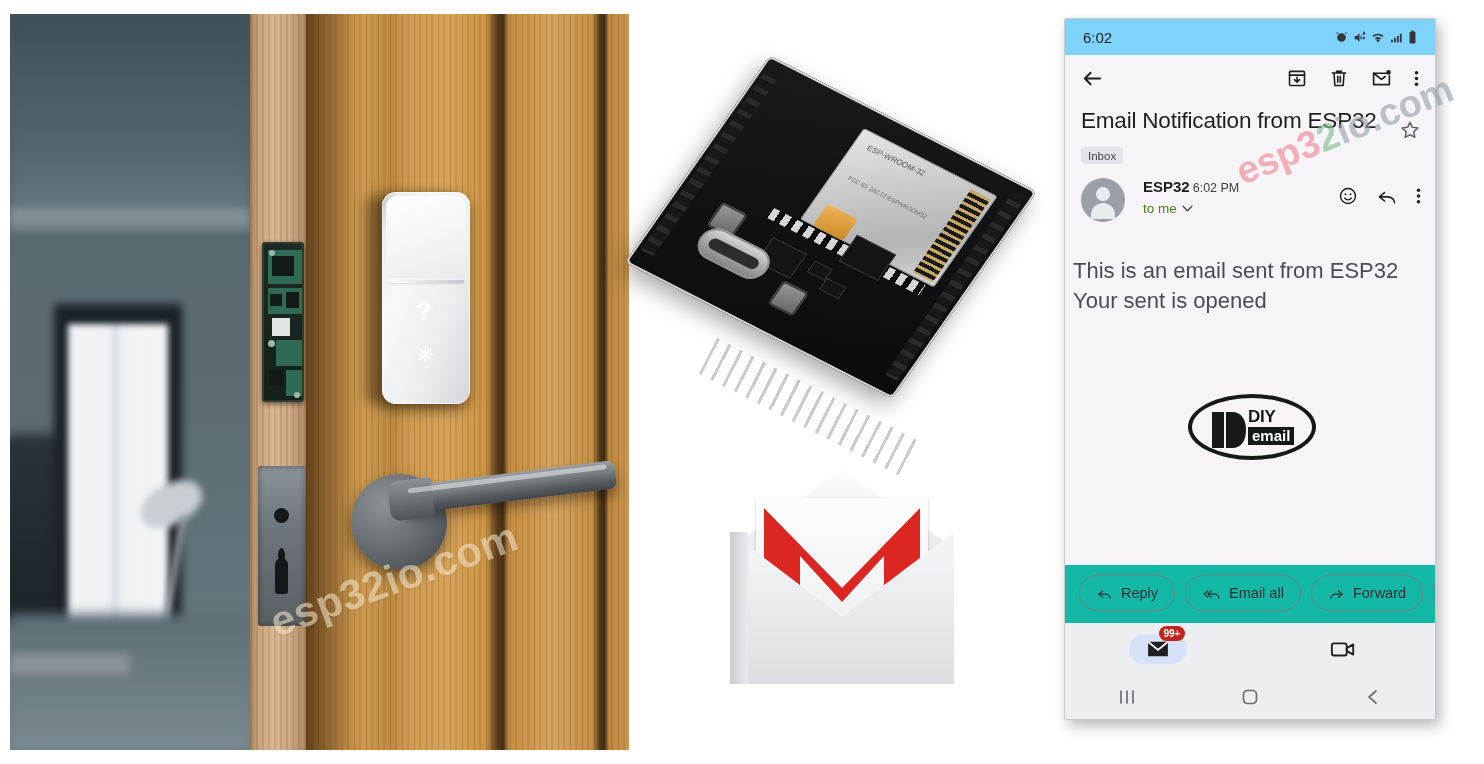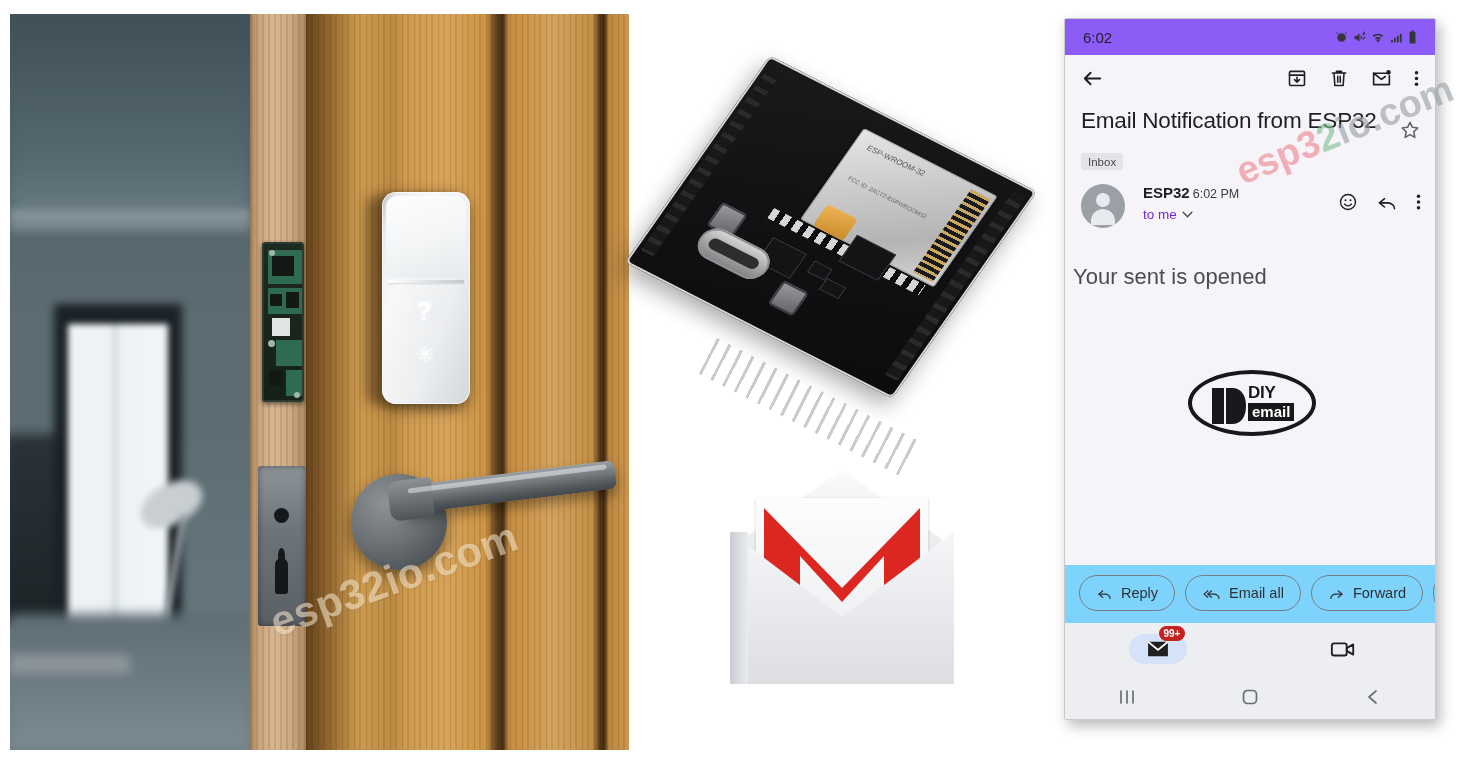--- a/index.html
+++ b/index.html
@@ -292,21 +292,21 @@
     position:absolute; left:1064px; top:18px; width:372px; height:702px;
     background: #f7f4f9;
     border: 1px solid #c9c9cd;
     border-radius: 2px;
     box-shadow: 4px 6px 14px rgba(0,0,0,.28);
     overflow: hidden;
     display:flex; flex-direction: column;
   }
   .statusbar {
     height: 36px; display:flex; align-items:center; justify-content:space-between;
-    padding: 0 18px 0 18px; background:#8b5cf6; flex: none;
+    padding: 0 18px 0 18px; background:#7dd3fc; flex: none;
   }
   .st-time { font-size: 15px; color:#1f1f21; font-weight: 400; }
   .st-icons { display:flex; align-items:center; gap:5px; color:#35353a; }
   .st-icons svg { display:block; }
 
   .appbar {
     height: 46px; display:flex; align-items:center; padding: 0 16px;
     background:#f7f4f9; flex:none;
   }
   .appbar .spacer { flex: 1; }
@@ -315,21 +315,21 @@
 
   .subject-row {
     display:flex; align-items:flex-start; padding: 6px 14px 0 16px; flex:none;
   }
   .subject {
     font-size: 22.5px; color:#1f1f21; line-height: 1.25; letter-spacing: -.2px;
     flex: 1; white-space: nowrap;
   }
   .star { margin-top: 12px; margin-left: 2px; flex:none; }
   .label-chip {
-    margin: 12px 0 0 16px; display:inline-block;
+    margin: 6px 0 0 16px; display:inline-block;
     background:#e6e2e9; color:#45464a; font-size: 11.5px;
     padding: 2.5px 7px; border-radius: 4px;
   }
 
   .sender-row {
     display:flex; align-items:flex-start; padding: 14px 14px 0 16px; flex:none;
   }
   .avatar {
     width: 44px; height: 44px; border-radius:50%; background:#9aa0a6;
     position:relative; flex:none;
@@ -339,21 +339,21 @@
     width:14px; height:14px; border-radius:50%; background:#e8eaed;
   }
   .avatar::after {
     content:""; position:absolute; left:50%; top:25px; transform:translateX(-50%);
     width:24px; height:16px; border-radius: 12px 12px 0 0; background:#e8eaed;
   }
   .sender-info { margin-left: 18px; flex:1; min-width:0; }
   .sender-line1 { font-size: 15px; color:#1f1f21; }
   .sender-name { font-weight: 700; }
   .sender-time { font-size: 12.5px; color:#3c3d41; margin-left: 3px; }
-  .sender-line2 { font-size: 13.5px; color:#6d28d9; margin-top: 6px; display:flex; align-items:center; gap:5px; }
+  .sender-line2 { font-size: 13.5px; color:#4d7c0f; margin-top: 6px; display:flex; align-items:center; gap:5px; }
   .sender-actions { display:flex; align-items:center; gap:18px; margin-top: 8px; flex:none; }
 
   .body {
     flex: 1; padding: 34px 0 0 4px; position:relative; overflow:hidden;
   }
   .body-text {
     font-size: 22px; color: #4a4c52; line-height: 1.36; padding-left: 4px;
     white-space: nowrap;
   }
   .logo-wrap { display:flex; justify-content:center; margin-top: 78px; }
@@ -367,21 +367,21 @@
   }
   .diy-text { position:absolute; left: 56px; top: 10px; }
   .diy-top { font-size: 17px; font-weight: 700; color:#17181a; letter-spacing: -.3px; line-height:1; }
   .diy-bot {
     font-size: 15px; font-weight: 700; color:#ffffff; background:#17181a;
     padding: 1px 4px; line-height: 1.1; margin-top: 2px; display:inline-block;
   }
 
   .reply-bar {
     display:flex; align-items:center; gap: 10px; padding: 10px 0 12px 14px;
-    background:#7dd3fc; flex:none;
+    background:#14b8a6; flex:none;
   }
   .pill {
     display:flex; align-items:center; gap: 8px;
     border: 1px solid #7a7c82; border-radius: 22px;
     padding: 9px 16px; font-size: 14.5px; color:#2e3034; background:transparent;
     cursor:pointer; white-space:nowrap;
   }
   .emoji-btn {
     width: 34px; height: 34px; border:1px solid #7a7c82; border-radius:50%;
     display:flex; align-items:center; justify-content:center; cursor:pointer;
@@ -597,20 +597,21 @@
         </svg>
         <svg width="5" height="20" viewBox="0 0 6 24" fill="#1f1f21">
           <circle cx="3" cy="5" r="2.1"></circle>
             <circle cx="3" cy="12" r="2.1"></circle>
             <circle cx="3" cy="19" r="2.1"></circle>
         </svg>
       </div>
     </div>
 
     <div class="body">
+      <div class="body-text">This is an email sent from ESP32</div>
       <div class="body-text">Your sent is opened</div>
 
       <div class="logo-wrap">
         <div class="diy-logo">
           <svg class="diy-mark" viewBox="0 0 34 40">
             <path d="M0 2 h12 v36 H0 z" fill="#17181a"></path>
             <path d="M14 2 h6 c9 0 14 7 14 18 s-5 18 -14 18 h-6 z" fill="#17181a"></path>
           </svg>
           <div class="diy-text">
             <div class="diy-top">DIY</div>

